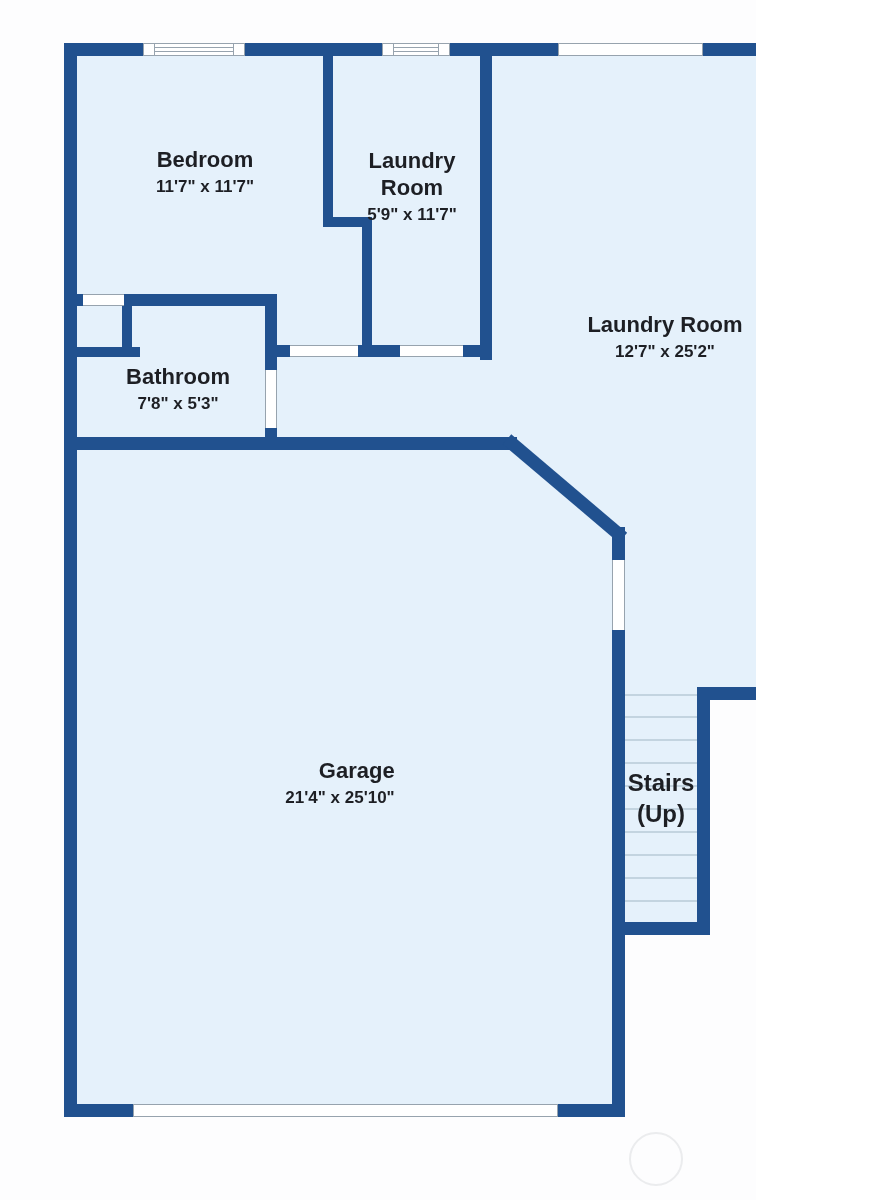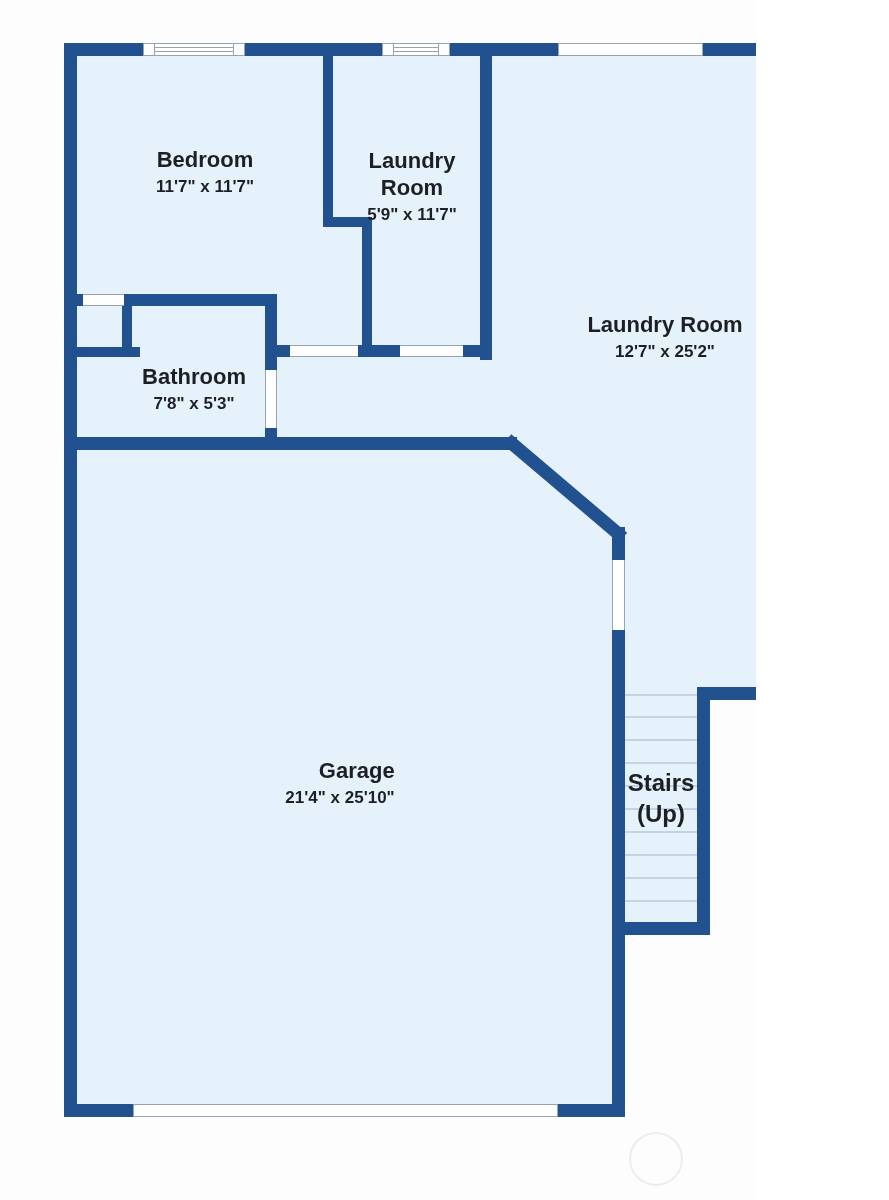--- a/index.html
+++ b/index.html
@@ -130,21 +130,21 @@
   <div class="room-label wrap laundry" style="left:412px; top:187px;">
     <div class="room-name">Laundry Room</div>
     <div class="room-dims">5'9" x 11'7"</div>
   </div>
 
   <div class="room-label" style="left:665px; top:337px;">
     <div class="room-name">Laundry Room</div>
     <div class="room-dims">12'7" x 25'2"</div>
   </div>
 
-  <div class="room-label" style="left:194px; top:389px;">
+  <div class="room-label" style="left:178px; top:389px;">
     <div class="room-name">Bathroom</div>
     <div class="room-dims">7'8" x 5'3"</div>
   </div>
 
   <div class="room-label" style="left:340px; top:783px;text-align:right;">
     <div class="room-name">Garage</div>
     <div class="room-dims">21'4" x 25'10"</div>
   </div>
 
   <div class="room-label wrap stairs" style="left:661px; top:798px;">

